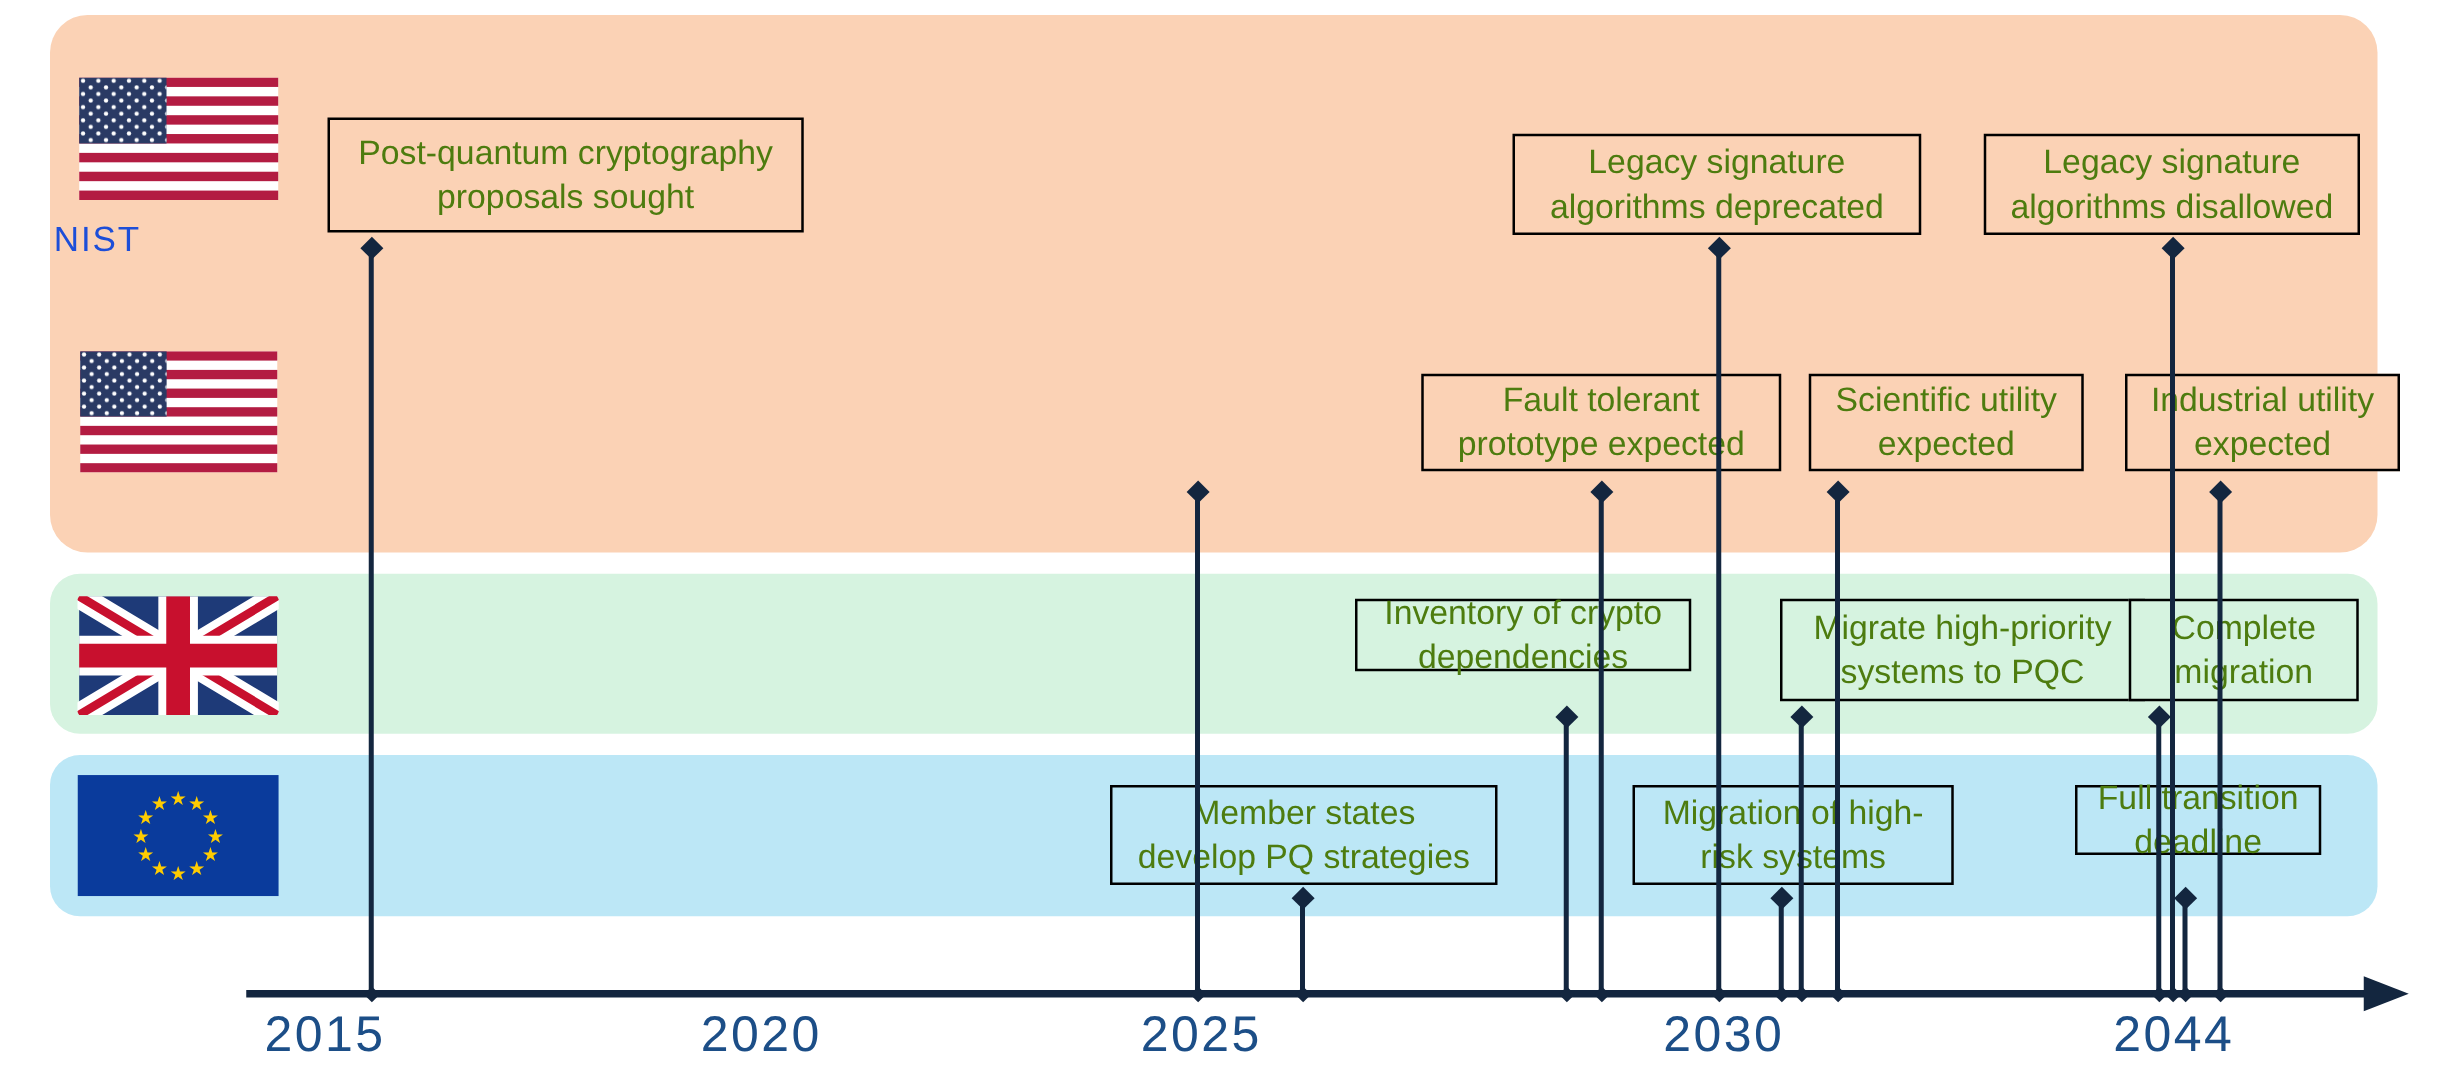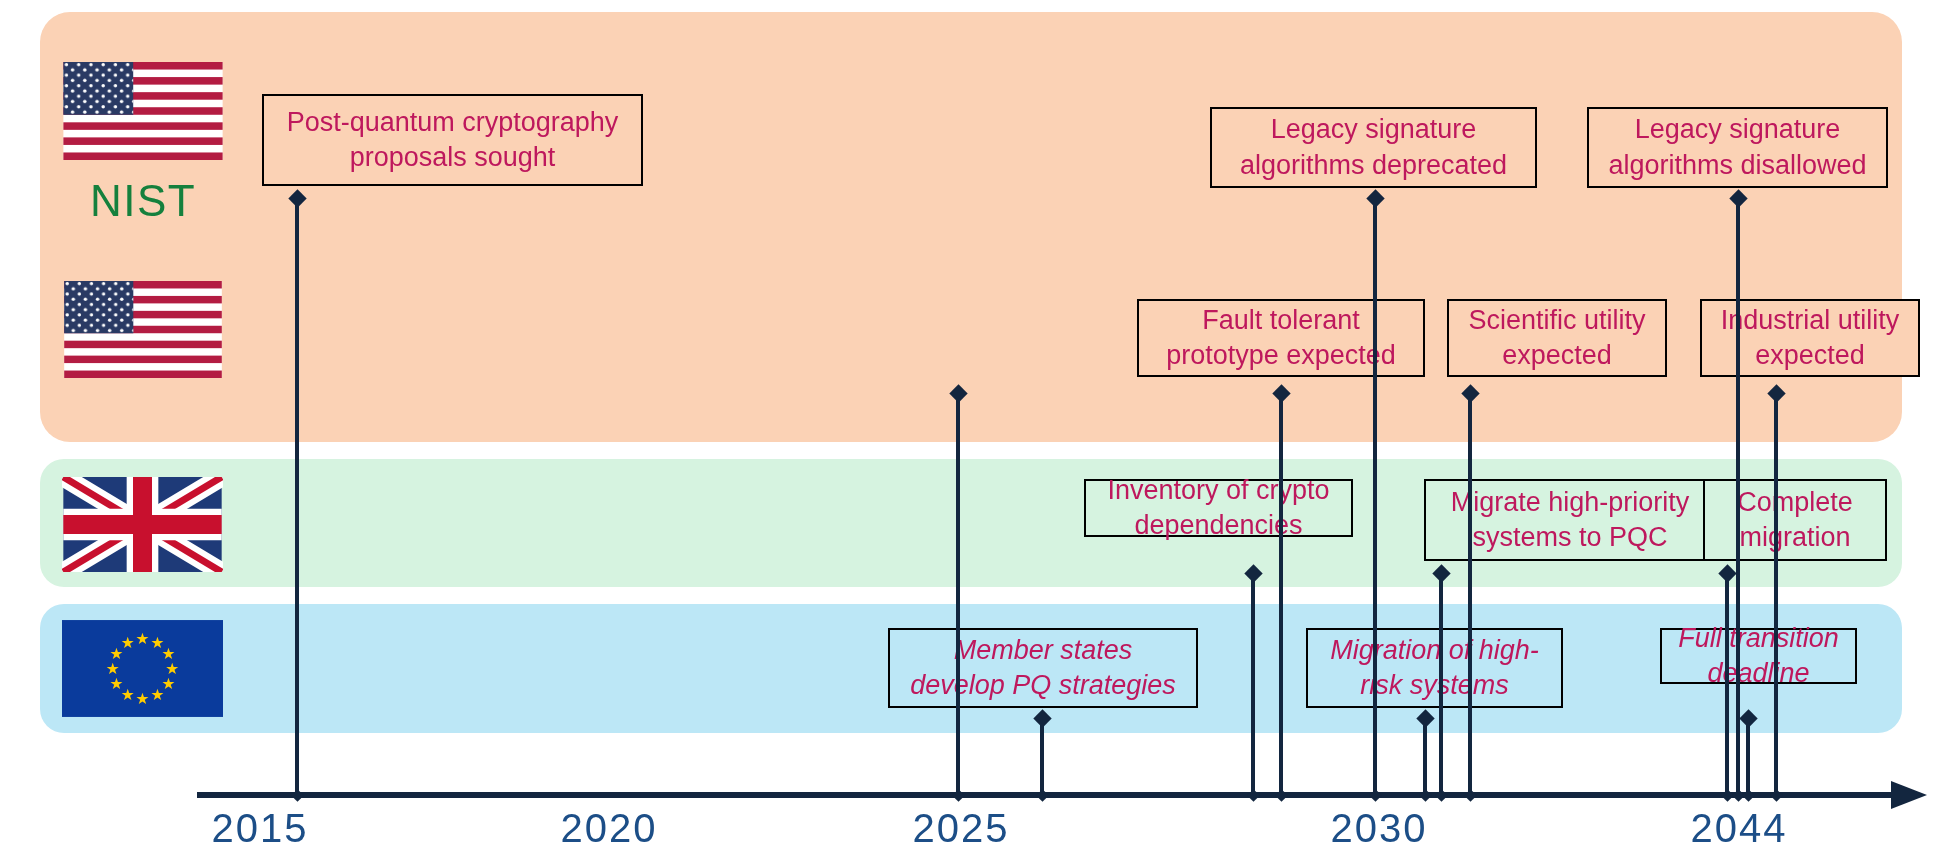--- a/index.html
+++ b/index.html
@@ -3,28 +3,28 @@
 <meta charset="utf-8">
 <style>
   html,body{margin:0;padding:0;background:#ffffff;}
   #stage{position:relative;width:1956px;height:864px;background:#ffffff;overflow:hidden;
          font-family:"Liberation Sans",sans-serif;}
   .band{position:absolute;left:40px;width:1862px;z-index:0;}
   .band.peachband{top:12px;height:430px;background:#FBD2B5;border-radius:30px;}
   .band.greenband{top:459px;height:128px;background:#D6F3E0;border-radius:24px;}
   .band.blueband{top:604px;height:129px;background:#BCE7F6;border-radius:24px;}
   .flag{position:absolute;z-index:2;display:block;}
-  .orglabel{position:absolute;left:43px;width:200px;text-align:center;font-size:44px;
-            color:#15803d;letter-spacing:1.5px;z-index:2;}
+  .orglabel{position:absolute;left:43px;width:200px;text-align:left;font-size:28px;
+            color:#1d4ed8;letter-spacing:1.5px;z-index:2;}
   .evt-box{position:absolute;border:2.5px solid #000;box-sizing:border-box;display:flex;
            align-items:center;justify-content:center;text-align:center;font-size:27px;
-           line-height:1.3;color:#be185d;white-space:pre-line;z-index:3;}
+           line-height:1.3;color:#4d7c0f;white-space:pre-line;z-index:3;}
   .evt-box.peach{background:#FBD2B5;}
   .evt-box.green{background:#D6F3E0;}
-  .evt-box.blue{background:#BCE7F6;font-style:italic;}
+  .evt-box.blue{background:#BCE7F6;}
   .vline{position:absolute;width:4px;margin-left:-2px;background:#13263F;z-index:4;}
   .dmd{position:absolute;background:#13263F;transform:rotate(45deg);z-index:5;}
   .dmd.big{width:13px;height:13px;margin-left:-6.5px;margin-top:-6.5px;}
   .dmd.sm{width:9px;height:9px;margin-left:-4.5px;margin-top:-4.5px;}
   .axis{position:absolute;left:197px;top:792px;width:1700px;height:6px;background:#13263F;z-index:2;}
   .arrowhead{position:absolute;left:1891px;top:781px;width:0;height:0;z-index:2;
              border-left:36px solid #13263F;border-top:14px solid transparent;
              border-bottom:14px solid transparent;}
   .year{position:absolute;top:806px;transform:translateX(-50%);font-size:40px;color:#1C4E87;
         letter-spacing:2px;z-index:2;}

